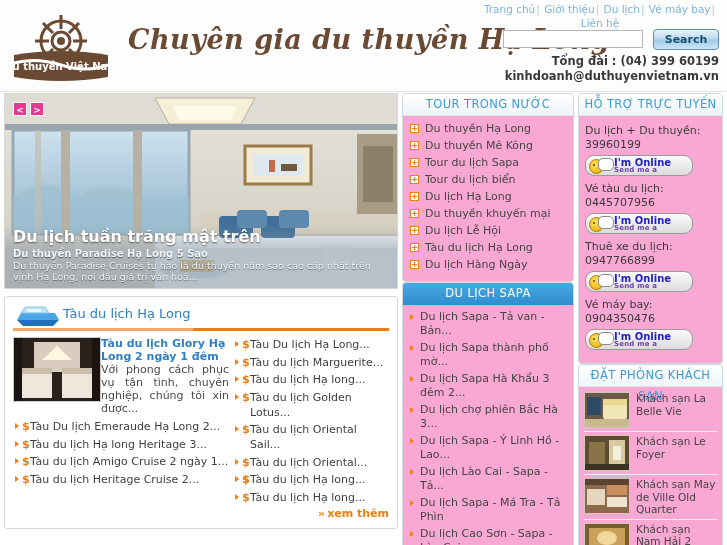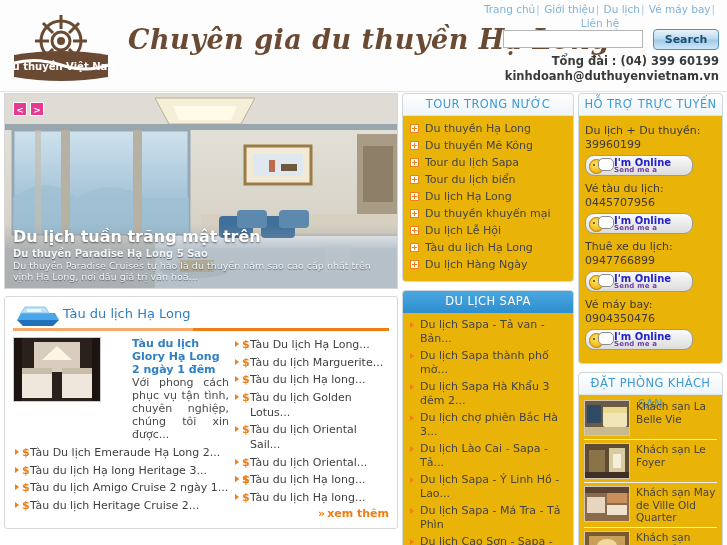--- a/index.html
+++ b/index.html
@@ -74,36 +74,36 @@
   .ptitle .ttxt{position:absolute;left:50px;top:3px;font-size:13px;color:#2f7fc4;}
   .prule{height:3px;background:#f5a96a;margin:1px 0 6px;position:relative;}
   .prule:after{content:"";position:absolute;right:0;top:0;height:3px;width:52%;
     background:#f07d12;}
   .pcols{display:flex;}
   .pleft{width:216px;}
   .pright{flex:1;padding-left:4px;}
 
   .feature{display:flex;margin-bottom:4px;}
   .fthumb{width:86px;height:63px;flex:none;border:1px solid #ccc;overflow:hidden;}
-  .ftext{padding-left:6px;margin-left:25px;}
+  .ftext{}
   .ftext .fttl{font-size:11px;font-weight:bold;color:#2f7fc4;line-height:13px;}
   .ftext .fdesc{font-size:11px;color:#4a4a4a;line-height:13px;text-align:justify;}
 
   ul.lnk{list-style:none;margin:0;padding:0;}
   ul.lnk li{position:relative;padding-left:17px;font-size:11px;line-height:15px;
     color:#3f3f3f;margin-bottom:2.5px;}
   ul.lnk li .tri{position:absolute;left:2px;top:4px;width:0;height:0;
     border-left:4px solid #ef7f1a;border-top:3px solid transparent;border-bottom:3px solid transparent;}
   ul.lnk li .dol{position:absolute;left:9px;top:0;color:#f07d12;font-weight:bold;font-size:11px;}
   .more{text-align:right;font-size:11px;color:#f07d12;font-weight:bold;margin-top:2px;}
   .more .mi{color:#f07d12;margin-right:2px;}
 
   
-  .card{border:1px solid #cfd8de;border-radius:4px;background:#eab308;overflow:hidden;
-    margin-bottom:8px;}
+  .card{border:1px solid #cfd8de;border-radius:4px;background:#f9a8d4;overflow:hidden;
+    margin-bottom:0;}
   .card .hd{height:21px;line-height:21px;text-align:center;
     font-size:11.5px;letter-spacing:.4px;color:#3d9ad6;
     background:linear-gradient(#ffffff,#eef4f8);border-bottom:1px solid #dde5ea;}
   .card .bd{padding:5px 6px 7px;}
   .card.blue .hd{background:linear-gradient(#4aa8e0,#2f8fd0);color:#fff;
     border-bottom:1px solid #2f8fd0;font-weight:normal;}
 
   ul.plus{list-style:none;margin:0;padding:0;}
   ul.plus li{position:relative;padding-left:16px;font-size:11px;line-height:16px;
     color:#444;margin-bottom:1px;}
@@ -330,22 +330,22 @@
       </div>
 
       <div class="card blue">
         <div class="hd">DU LỊCH SAPA</div>
         <div class="bd">
           <ul class="tri">
             <li><span class="tri"></span><span>Du lịch Sapa - Tả van - Bản...</span></li>
             <li><span class="tri"></span><span>Du lịch Sapa thành phố mờ...</span></li>
             <li><span class="tri"></span><span>Du lịch Sapa Hà Khẩu 3 đêm 2...</span></li>
             <li><span class="tri"></span><span>Du lịch chợ phiên Bắc Hà 3...</span></li>
+            <li><span class="tri"></span><span>Du lịch Sapa - Ý Linh Hồ - Lao...</span></li>
             <li><span class="tri"></span><span>Du lịch Lào Cai - Sapa - Tả...</span></li>
-            <li><span class="tri"></span><span>Du lịch Sapa - Ý Linh Hồ - Lao...</span></li>
             <li><span class="tri"></span><span>Du lịch Sapa - Má Tra - Tả Phìn</span></li>
             <li><span class="tri"></span><span>Du lịch Cao Sơn - Sapa - Lào Cai</span></li>
 
           </ul>
         </div>
       </div>
     </div>
 
     <div class="colR">
 

